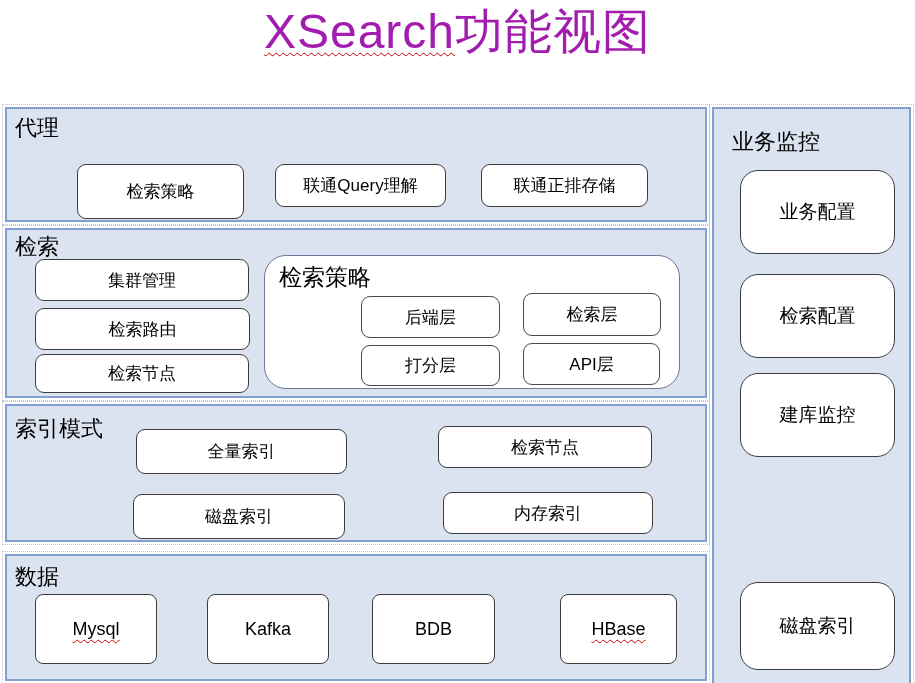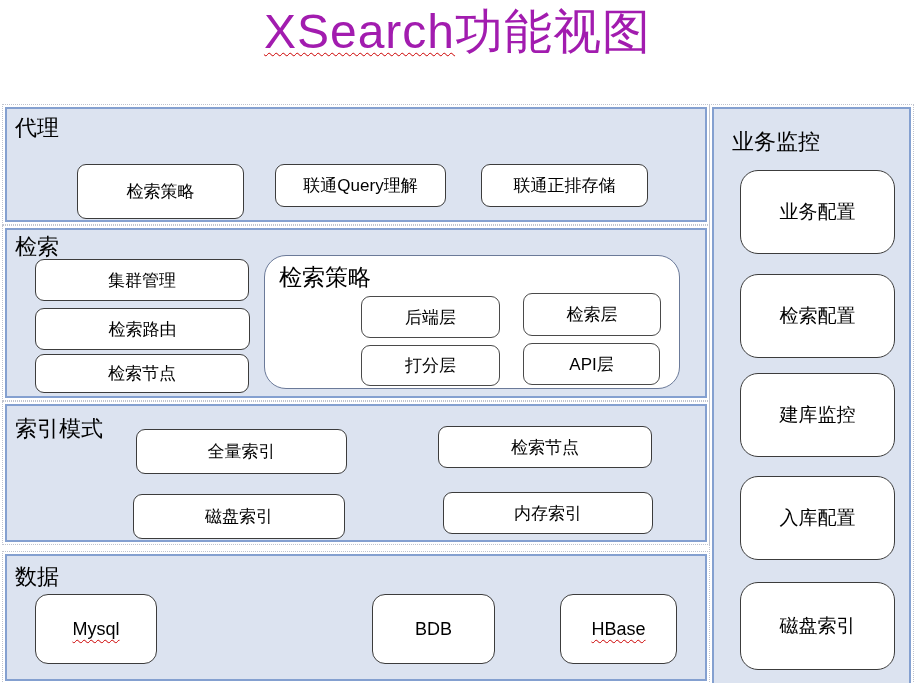--- a/index.html
+++ b/index.html
@@ -69,21 +69,21 @@
   }
   .klabel {
     position: absolute;
     left: 14px;
     top: 6px;
     font-size: 23px;
     color: #000000;
     white-space: nowrap;
   }
   .kernel .box { border-width: 1.3px; border-color: #4a4a4a; }
-  .data-box { border-radius: 13px; font-size: 18px; }
+  .data-box { border-radius: 8px; font-size: 18px; }
   .side-box { border-radius: 18px; border-width: 1.3px; font-size: 19px; }
 </style>
 </head>
 <body>
 
 <div class="stage">
 
   <h1 class="title"><span class="squiggle">XSearch</span><span>功能视图</span></h1>
 
   <section class="panel" style="left:5px; top:107px; width:702px; height:115px;">
@@ -112,26 +112,26 @@
     <div class="plabel" style="top:8px;">索引模式</div>
     <div class="box" style="left:129px; top:23px; width:211px; height:45px;">全量索引</div>
     <div class="box" style="left:431px; top:20px; width:214px; height:42px;">检索节点</div>
     <div class="box" style="left:126px; top:88px; width:212px; height:45px;">磁盘索引</div>
     <div class="box" style="left:436px; top:86px; width:210px; height:42px;">内存索引</div>
   </section>
 
   <section class="panel" style="left:5px; top:554px; width:702px; height:127px;">
     <div class="plabel" style="top:6px;">数据</div>
     <div class="box data-box squiggle" style="left:28px; top:38px; width:122px; height:70px;">Mysql</div>
+    <div class="box data-box" style="left:200px; top:38px; width:122px; height:70px;">Kafka</div>
     <div class="box data-box" style="left:365px; top:38px; width:123px; height:70px;">BDB</div>
     <div class="box data-box squiggle" style="left:533px; top:38px; width:117px; height:70px;margin-left:20px;">HBase</div>
   </section>
 
   <section class="panel" style="left:712px; top:107px; width:199px; height:576px; border-bottom:none;">
     <div class="plabel" style="left:18px; top:18px;">业务监控</div>
     <div class="box side-box" style="left:26px; top:61px; width:155px; height:84px;">业务配置</div>
     <div class="box side-box" style="left:26px; top:165px; width:155px; height:84px;">检索配置</div>
     <div class="box side-box" style="left:26px; top:264px; width:155px; height:84px;">建库监控</div>
-    <div class="box side-box" style="left:26px; top:367px; width:155px; height:84px;">入库配置</div>
     <div class="box side-box" style="left:26px; top:473px; width:155px; height:88px;">磁盘索引</div>
   </section>
 
 </div>
 
 </body></html>

